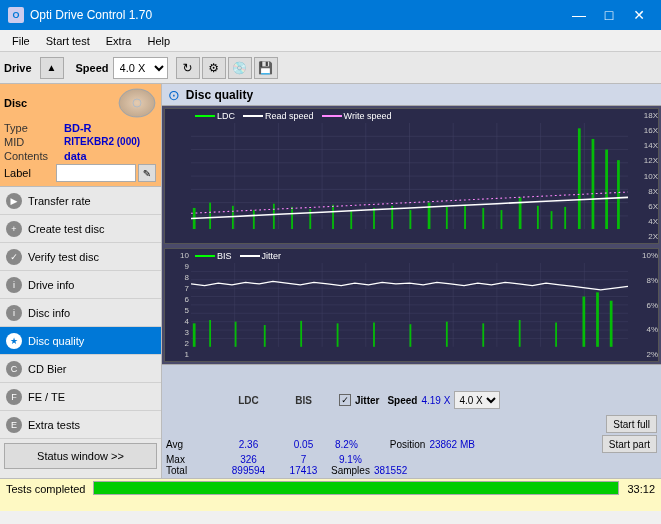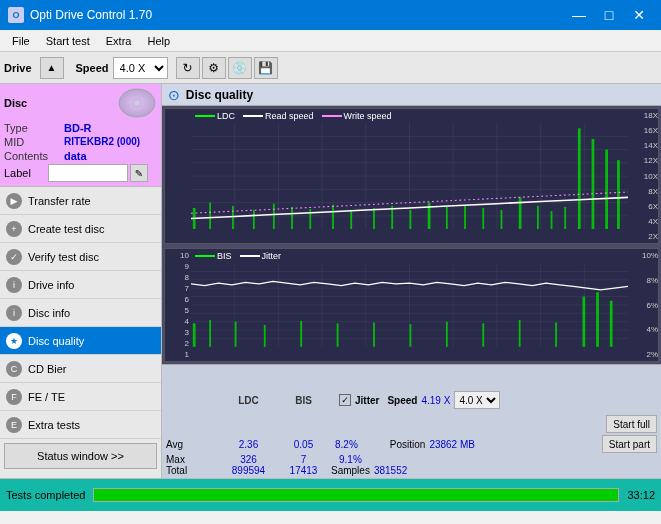--- a/index.html
+++ b/index.html
@@ -26,29 +26,29 @@
     .toolbar-icons { display: flex; gap: 2px; margin-left: 4px; }
     .toolbar-icon-btn { height: 22px; width: 24px; background: #ddd; border: 1px solid #aaa; cursor: pointer; display: flex; align-items: center; justify-content: center; font-size: 12px; }
 
     
     .main { display: flex; height: calc(524px - 30px - 22px - 32px - 24px - 22px); }
 
     
     .sidebar { width: 162px; background: #e8e8e8; border-right: 1px solid #bbb; display: flex; flex-direction: column; }
     
     
-    .disc-panel { background: #f0abfc; padding: 4px; border-bottom: 1px solid #bbb; }
+    .disc-panel { background: #fdba74; padding: 4px; border-bottom: 1px solid #bbb; }
     .disc-panel-header { display: flex; align-items: center; justify-content: space-between; margin-bottom: 4px; }
     .disc-panel-title { font-weight: bold; font-size: 11px; }
     .disc-info-row { display: flex; font-size: 11px; margin-bottom: 2px; }
     .disc-info-key { width: 60px; color: #333; }
     .disc-info-val { color: #0000cc; font-weight: bold; text-align: right; }
     .disc-info-val.black { color: #000; }
     .label-row { display: flex; align-items: center; margin-top: 2px; }
-    .label-text { width: 44px; font-size: 11px; }
+    .label-text { width: 52px; font-size: 11px; }
     .label-input { height: 18px; border: 1px solid #aaa; width: 80px; font-size: 11px; }
     .label-edit-btn { width: 18px; height: 18px; background: #ddd; border: 1px solid #aaa; cursor: pointer; font-size: 10px; margin-left: 2px; display: flex; align-items: center; justify-content: center; }
 
     
     .nav-items { display: flex; flex-direction: column; }
     .nav-item { display: flex; align-items: center; height: 28px; padding: 0 6px; cursor: pointer; font-size: 11px; gap: 6px; border-bottom: 1px solid #d0d0d0; }
     .nav-item.active { background: #0078d7; color: white; }
     .nav-item-icon { width: 16px; height: 16px; border-radius: 50%; display: flex; align-items: center; justify-content: center; font-size: 9px; background: #888; color: white; flex-shrink: 0; }
     .nav-item.active .nav-item-icon { background: white; color: #0078d7; }
 
@@ -91,21 +91,21 @@
     .stats-row { display: flex; gap: 0; align-items: center; }
     .stats-col-header { width: 55px; }
     .stats-cell { width: 55px; text-align: center; }
     .stats-cell.blue { color: #0000cc; }
     .stats-jitter-section { display: flex; align-items: center; gap: 4px; margin-left: 8px; }
     .stats-speed-section { margin-left: 8px; display: flex; align-items: center; gap: 4px; }
     .stats-btn { height: 18px; padding: 0 6px; background: #e0e0e0; border: 1px solid #aaa; cursor: pointer; font-size: 10px; }
     .checkbox { width: 12px; height: 12px; border: 1px solid #666; display: inline-flex; align-items: center; justify-content: center; font-size: 9px; }
 
     
-    .statusbar { height: 22px; background: #14b8a6; border-top: 1px solid #bbb; display: flex; align-items: center; padding: 16px 6px; gap: 8px; }
+    .statusbar { height: 22px; background: #fef9c3; border-top: 1px solid #bbb; display: flex; align-items: flex-end; padding: 16px 6px; gap: 8px; }
     .progress-container { flex: 1; height: 14px; background: #ccc; border: 1px solid #aaa; }
     .progress-fill { height: 100%; background: #00cc00; }
     .status-text { font-size: 11px; }
     .status-time { font-size: 11px; margin-left: auto; }
 
     
     .chart-svg { position: absolute; top: 0; left: 0; width: 100%; height: 100%; }
   </style>
 </head>
 <body>

